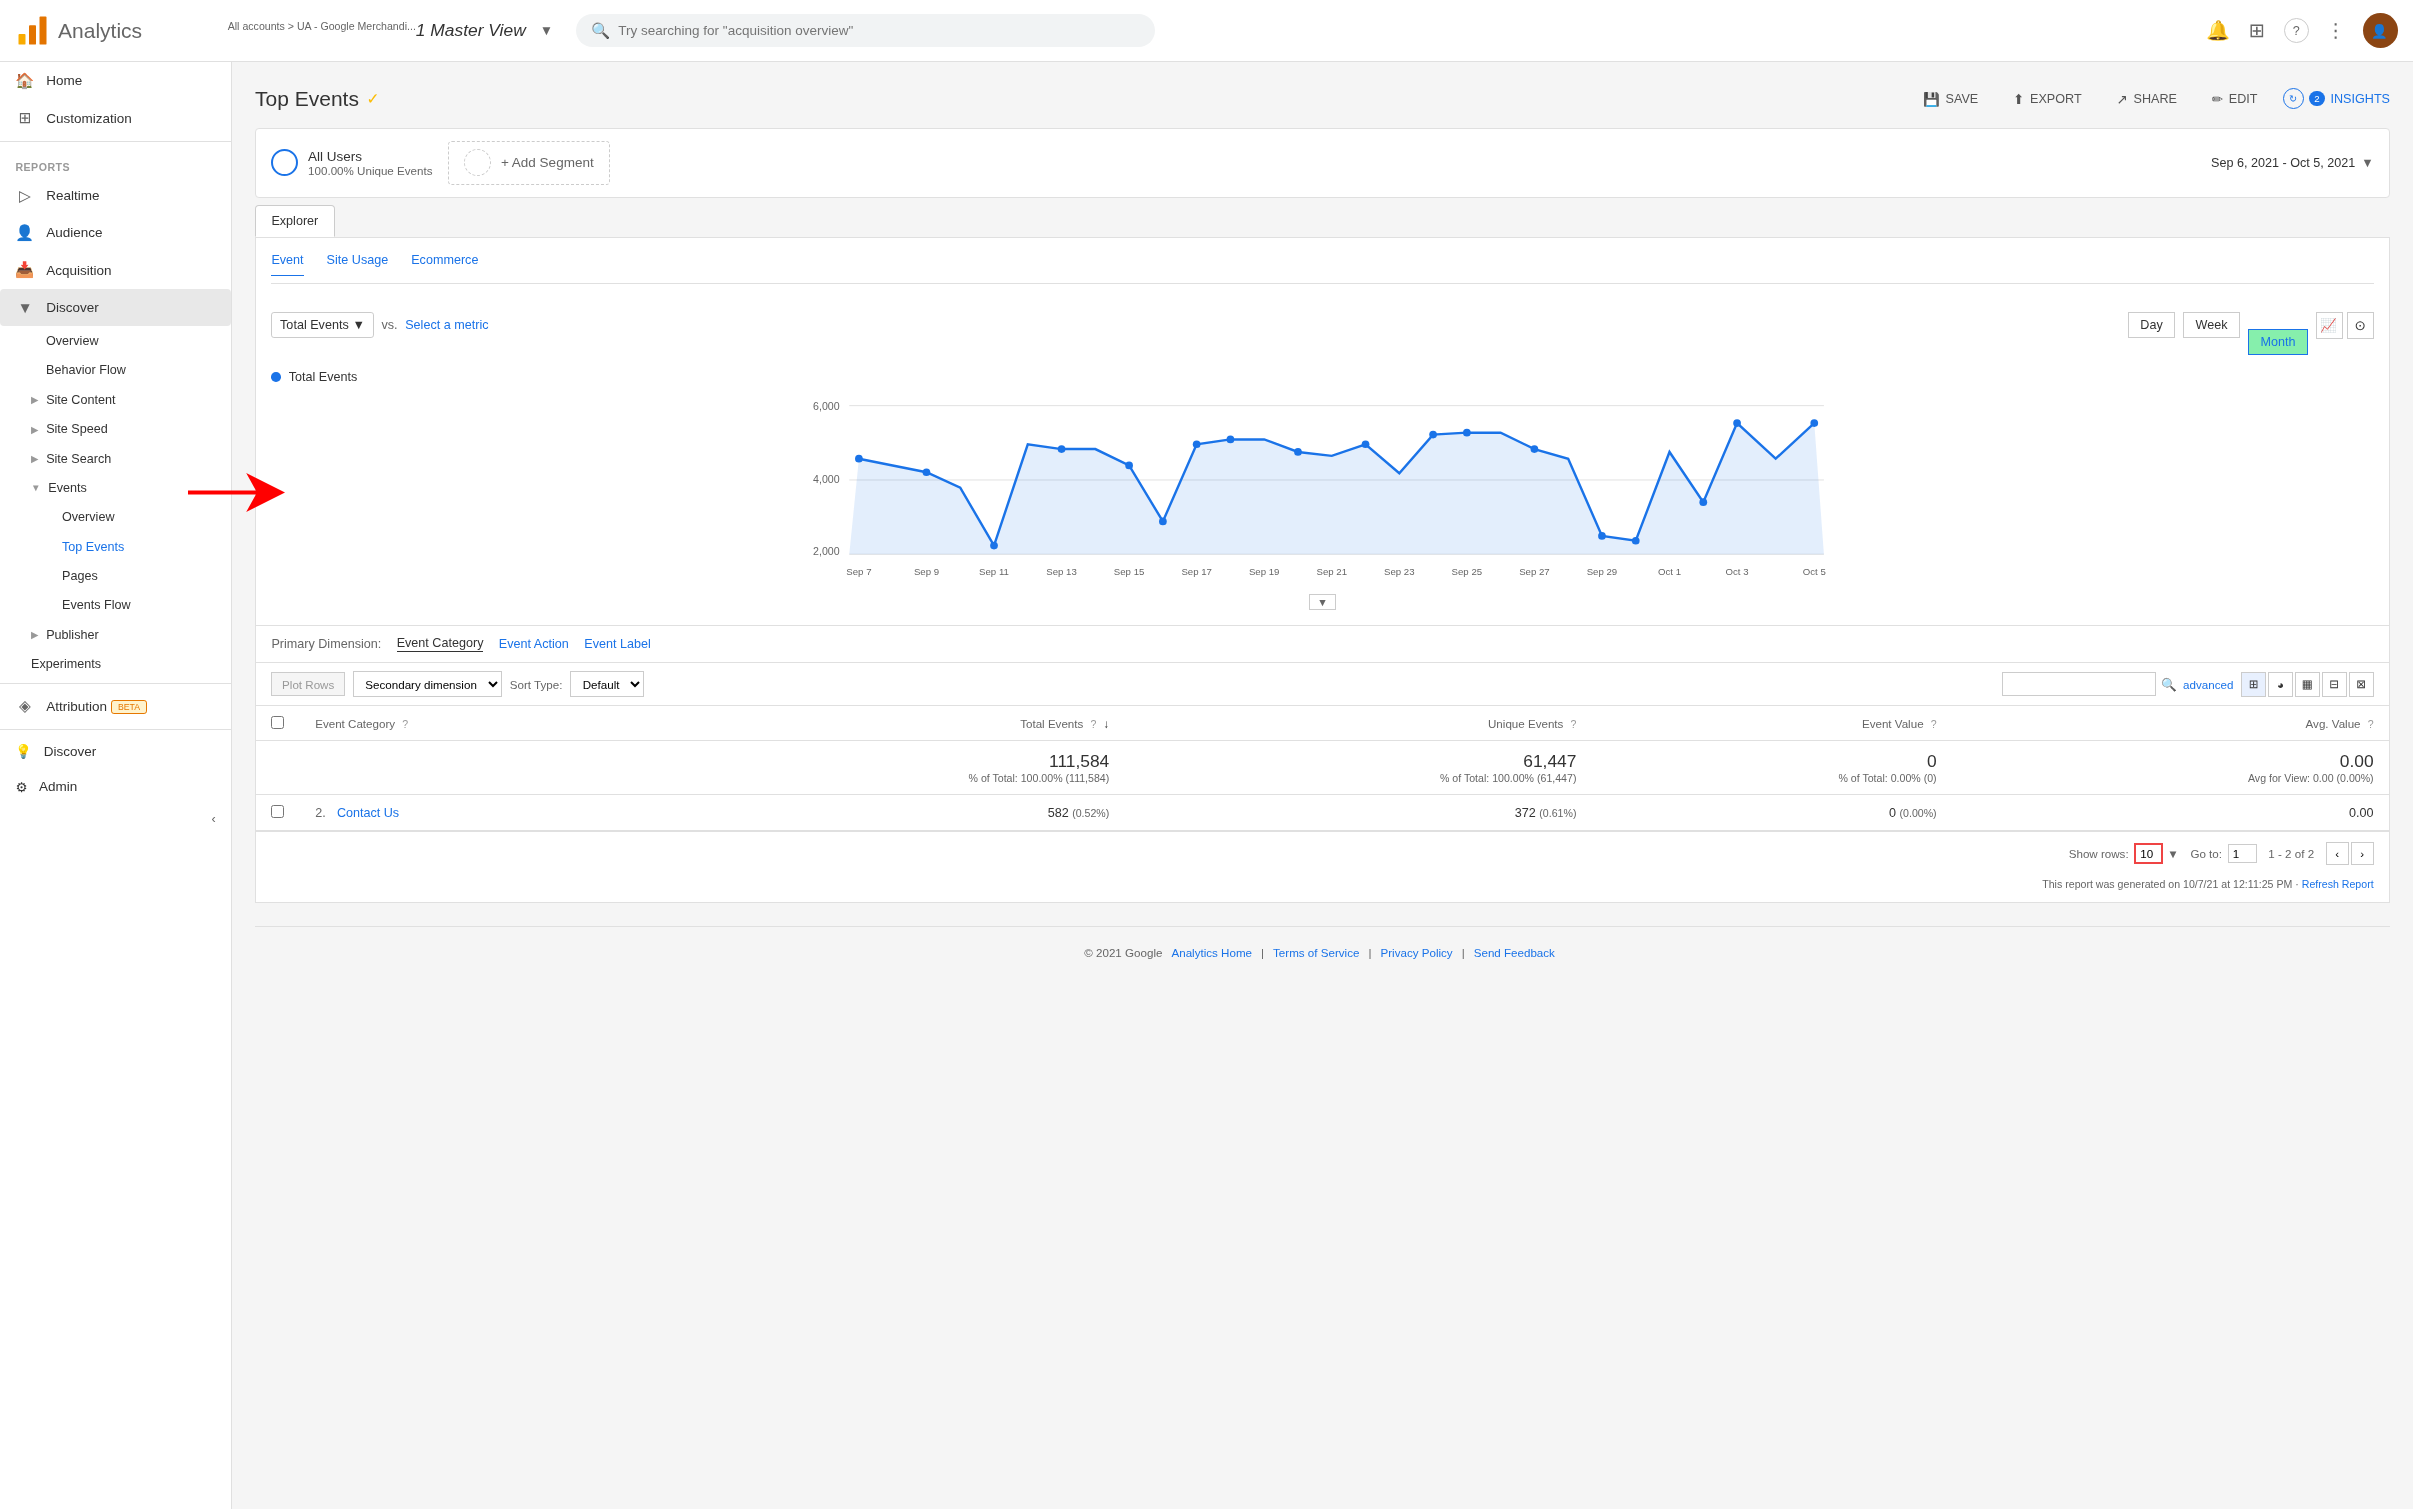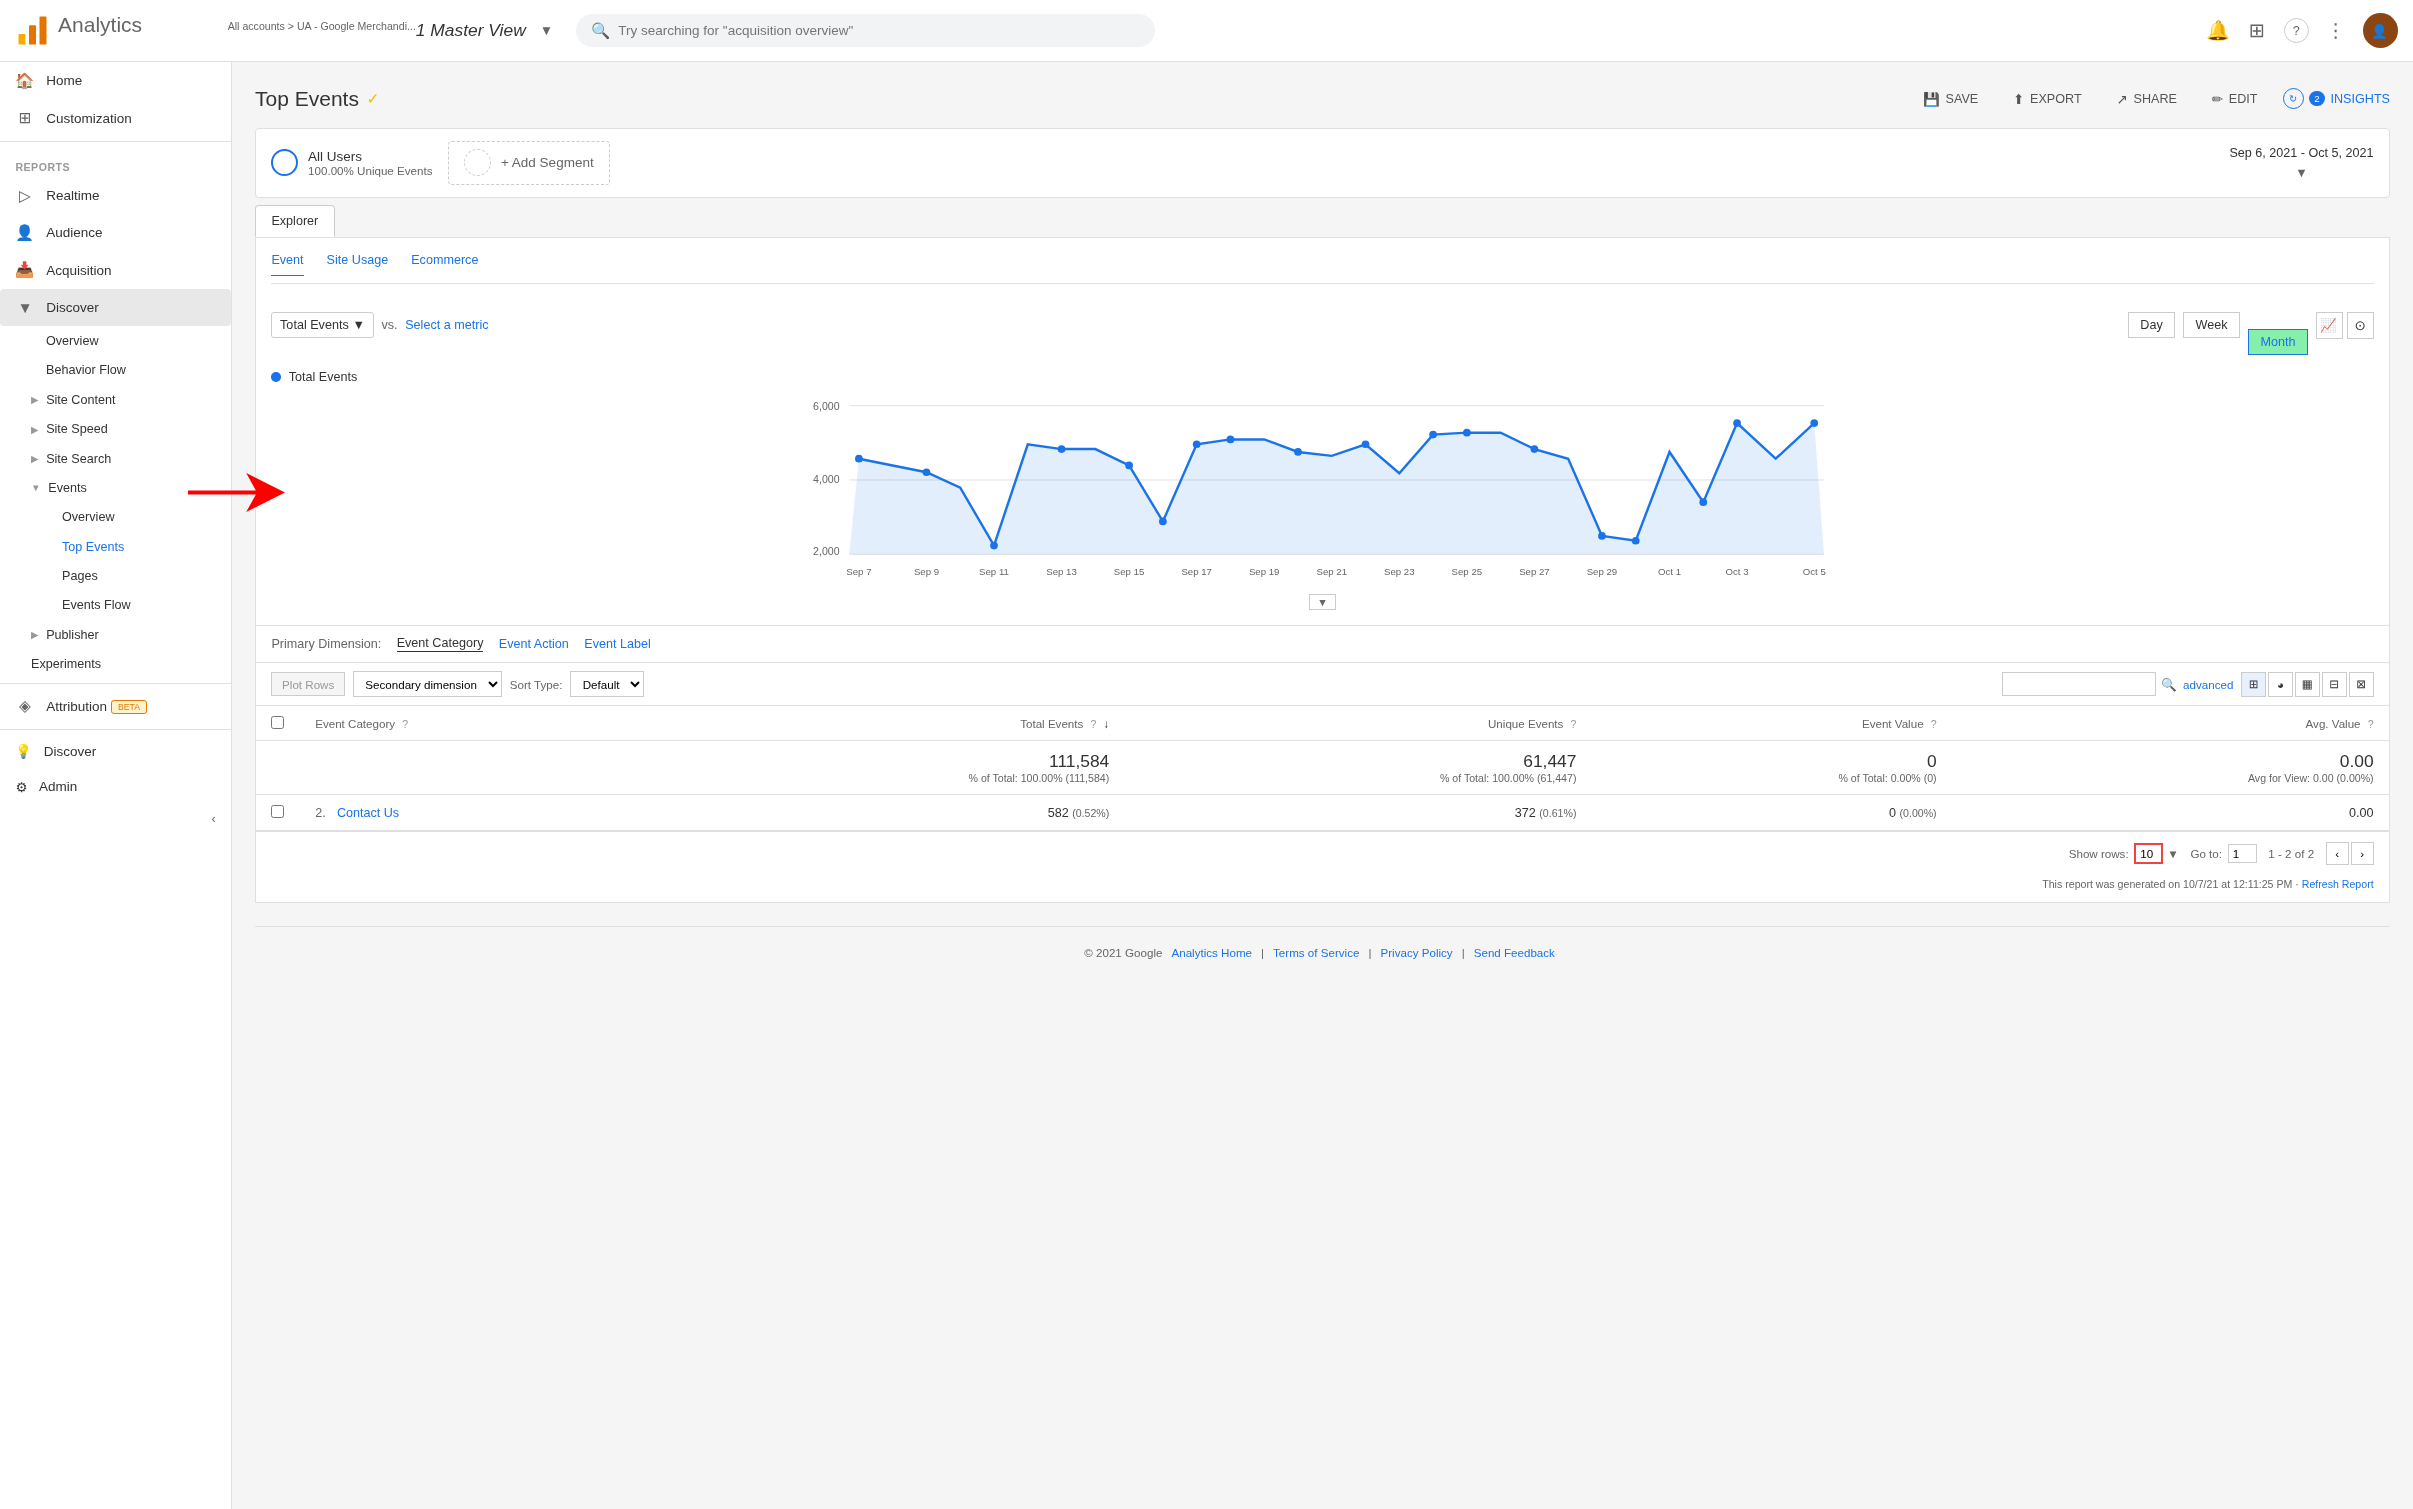--- a/index.html
+++ b/index.html
@@ -3,21 +3,21 @@
   <meta charset="utf-8">
   <style>
     * { box-sizing: border-box; margin: 0; padding: 0; }
     body { font-family: Arial, sans-serif; background: #f5f5f5; color: #333; font-size: 12.6px; }
 
     
     .top-header {
       display: flex; align-items: center; background: #fff; border-bottom: 1px solid #e0e0e0;
       padding: 0 15.4px; height: 62px; position: fixed; top: 0; left: 0; right: 0; z-index: 100;
     }
-    .logo-area { display: flex; align-items: flex-start; gap: 7.7px; min-width: 193px; }
+    .logo-area { display: flex; align-items: center; gap: 7.7px; min-width: 193px; }
     .logo-icon { width: 35px; height: 35px; }
     .logo-text { font-size: 21px; color: #666; font-weight: 300; }
     .account-selector { display: flex; flex-direction: row; margin-left: 19.3px; }
     .breadcrumb { font-size: 10.6px; color: #666; }
     .master-view { font-size: 17.4px; color: #333; font-weight: 400; display: flex; align-items: center; gap: 14px; cursor: pointer; font-style: italic; }
     .master-view .dropdown-arrow { font-size: 13.5px; color: #666; }
     .search-bar {
       flex: 1; margin: 0 23px; max-width: 579px;
       display: flex; align-items: center; background: #f1f3f4; border-radius: 23px;
       padding: 7.7px 15.4px; gap: 7.7px;
@@ -83,21 +83,21 @@
       justify-content: space-between;
     }
     .segment-left { display: flex; gap: 15.4px; }
     .segment-item { display: flex; align-items: center; gap: 9.7px; cursor: pointer; }
     .segment-circle { width: 27px; height: 27px; border-radius: 50%; border: 2.9px solid #1a73e8; }
     .segment-circle.empty { border: 1.9px dashed #ccc; background: none; }
     .segment-info { }
     .segment-name { font-size: 13.5px; font-weight: 500; color: #333; }
     .segment-pct { font-size: 11.6px; color: #666; }
     .add-segment { display: flex; align-items: center; gap: 7.7px; color: #666; font-size: 13.5px; cursor: pointer; }
-    .date-range { display: flex; align-items: center; gap: 5.8px; color: #333; font-size: 12.6px; cursor: pointer; flex-direction: column; }
+    .date-range { display: flex; align-items: center; gap: 5.8px; color: #333; font-size: 12.6px; cursor: pointer; }
     .date-range-arrow { color: #666; }
 
     
     .explorer-tab-container { margin-bottom: 0; }
     .tab-group { display: flex; border-bottom: none; margin-bottom: 0; }
     .tab-btn {
       padding: 7.7px 15.4px; cursor: pointer; font-size: 12.6px; color: #666;
       border: 1px solid #ccc; background: #f5f5f5; border-radius: 3.9px 3.9px 0 0;
     }
     .tab-btn.active { background: #fff; color: #333; font-weight: 500; border-bottom: 1px solid #fff; }

